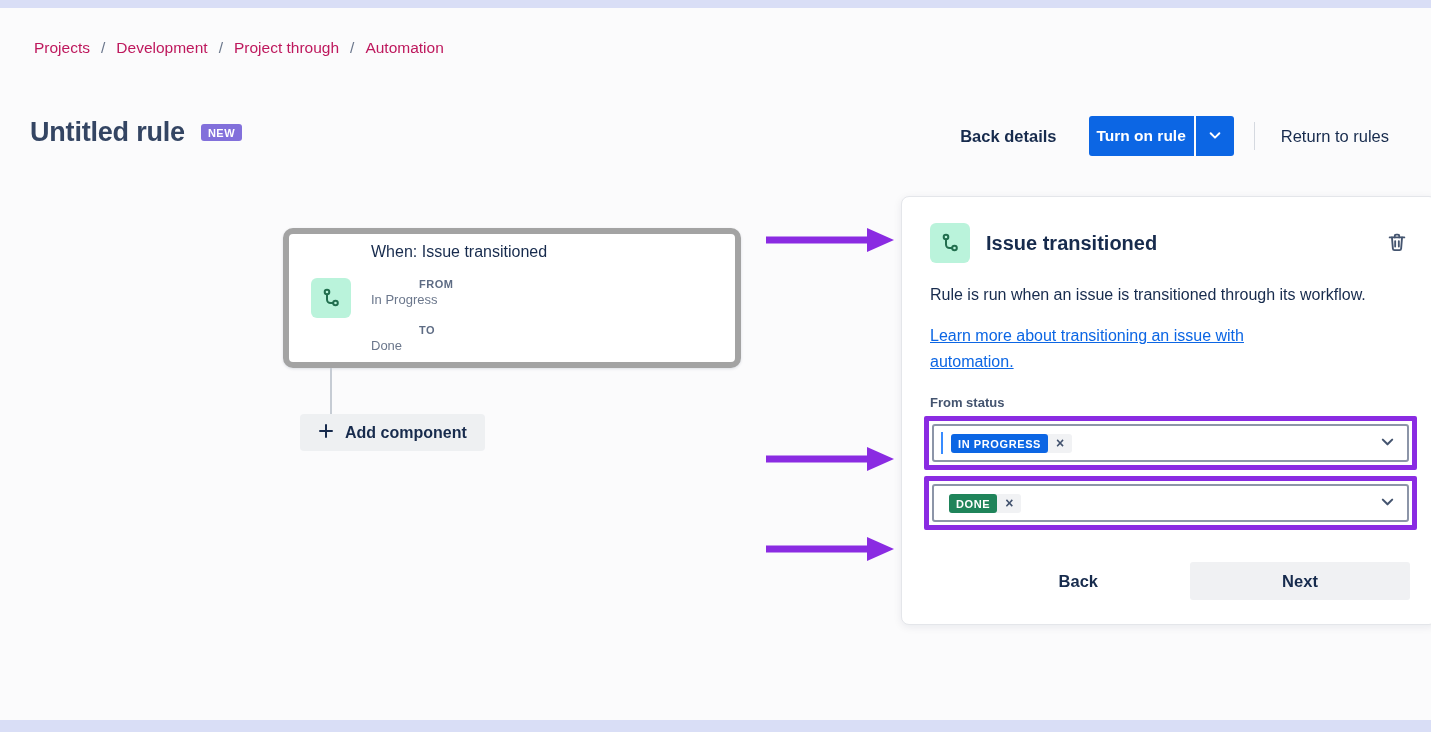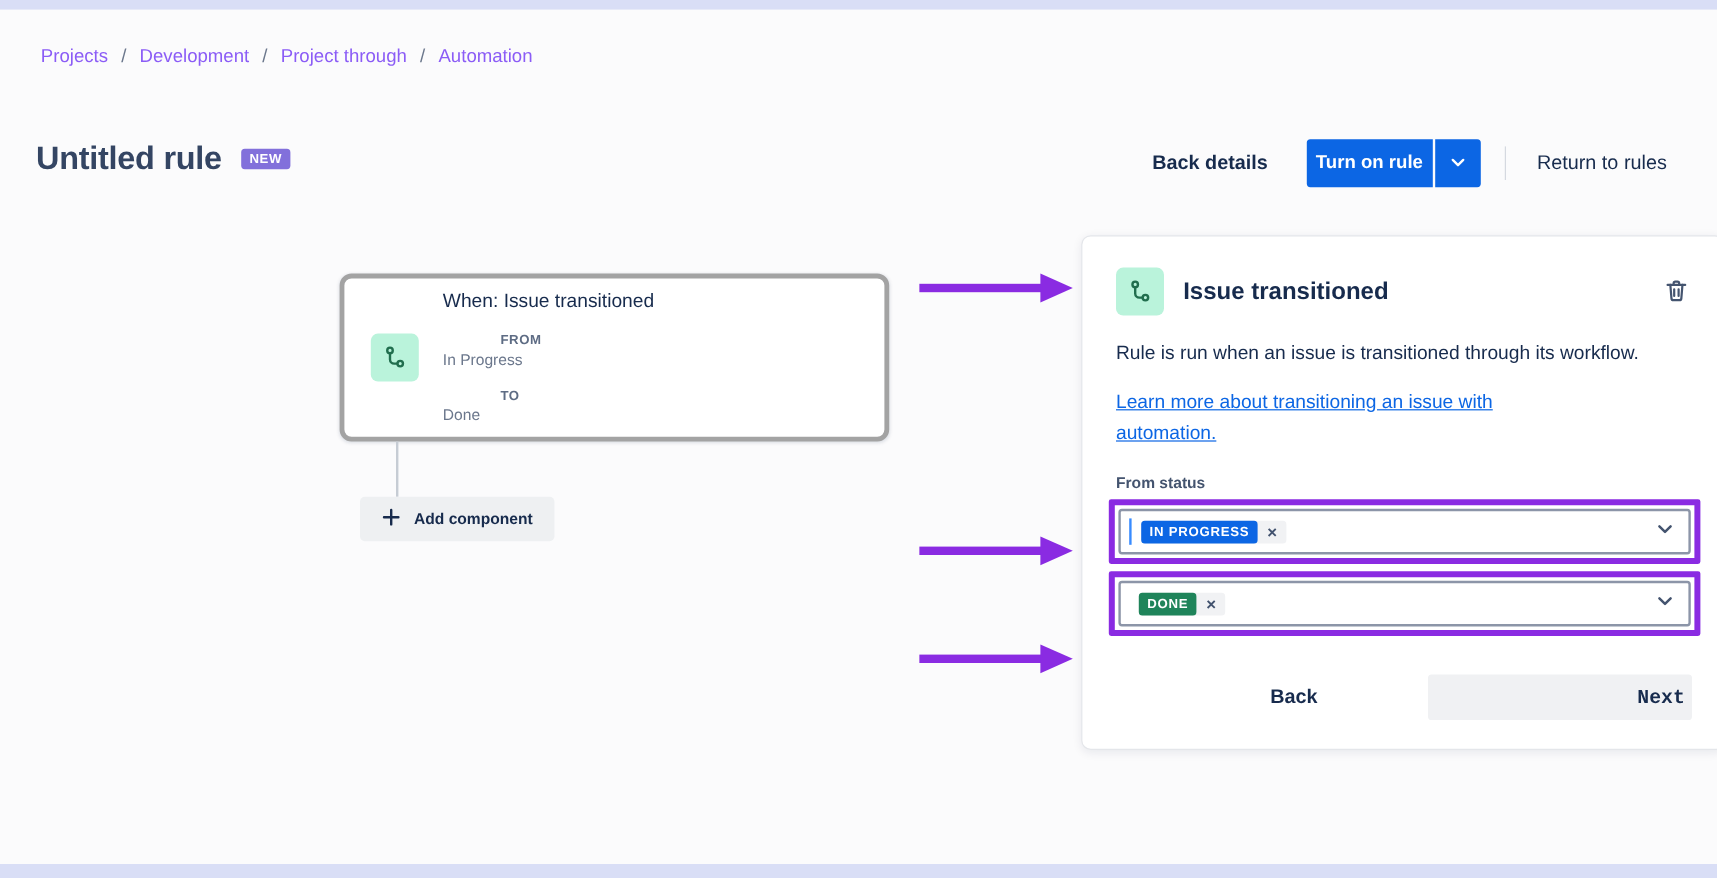--- a/index.html
+++ b/index.html
@@ -9,21 +9,21 @@
     background:#fbfbfc;
     font-family:"Liberation Sans", sans-serif;
     color:#172b4d;
   }
   .strip-top { position:absolute; top:0; left:0; right:0; height:8px; background:var(--strip,#d9def6); }
   .strip-bottom { position:absolute; bottom:0; left:0; right:0; height:12px; background:var(--strip,#d9def6); }
 
   
   .breadcrumb { position:absolute; left:34px; top:39px; display:flex; align-items:center; gap:11px;
     font-size:15.5px; color:#44546f; }
-  .breadcrumb a { color:#8b5cf6; text-decoration:none; cursor:pointer; }
+  .breadcrumb a { color:#be185d; text-decoration:none; cursor:pointer; }
   .breadcrumb .sep { color:#6b778c; }
 
   
   .title-row { position:absolute; left:30px; top:117px; display:flex; align-items:center; gap:16px; }
   .page-title { margin:0; font-size:27px; font-weight:700; color:#344563; letter-spacing:-0.2px; }
   .new-badge { background:var(--badge,#8270db); color:#fff; font-size:11px; font-weight:700;
     padding:3px 7px 2px; border-radius:3px; letter-spacing:0.5px; }
 
   
   .header-actions { position:absolute; right:36px; top:116px; height:40px; display:flex; align-items:center; }
@@ -31,33 +31,33 @@
   .split-btn { display:flex; gap:2px; }
   .btn-main { background:var(--blue,#0c66e4); color:#fff; font-size:15.5px; font-weight:600;
     height:40px; padding:0 8px; border:none; border-radius:3px 0 0 3px; cursor:pointer; font-family:inherit; }
   .btn-caret { background:var(--blue,#0c66e4); width:38px; height:40px; border:none; border-radius:0 3px 3px 0;
     display:flex; align-items:center; justify-content:center; cursor:pointer; }
   .hdr-divider { width:1px; height:28px; background:#d5d9e0; margin:0 20px; }
   .return-rules { font-size:16.5px; font-weight:400; color:#172b4d; cursor:pointer; background:none; border:none; font-family:inherit; }
 
   
   .trigger-card { position:absolute; left:283px; top:228px; width:458px; height:140px; background:#fff;
-    border:4px solid #a3a3a3; border-radius:10px; box-shadow:0 1px 3px rgba(9,30,66,0.13);
+    border:6px solid #a3a3a3; border-radius:10px; box-shadow:0 1px 3px rgba(9,30,66,0.13);
     display:flex; align-items:center; gap:20px; padding:0 22px; cursor:pointer; }
   .icon-tile { width:40px; height:40px; background:var(--mint,#baf3db); border-radius:6px; flex-shrink:0;
     display:flex; align-items:center; justify-content:center; }
   .t-title { font-size:16px; color:#172b4d; margin-bottom:7px; }
   .t-label { font-size:11px; font-weight:700; color:#5e6c84; letter-spacing:0.5px; margin-top:17px;padding-left:48px; }
   .t-value { font-size:13px; color:#6b778c; margin-top:2px; }
 
   .connector { position:absolute; left:330px; top:368px; width:2px; height:46px; background:#c6ccd4; }
 
   .add-btn { position:absolute; left:300px; top:414px; height:37px; background:#eef0f2; border:none;
     border-radius:4px; display:flex; align-items:center; gap:11px; padding:0 18px;
-    font-size:13px; font-weight:600; color:#172b4d; cursor:pointer; font-family:inherit; }
+    font-size:16px; font-weight:600; color:#172b4d; cursor:pointer; font-family:inherit; }
 
   
   .annot-arrow { position:absolute; left:766px; width:130px; height:30px; pointer-events:none; }
 
   
   .panel { position:absolute; left:901px; top:196px; width:536px; background:#fff;
     border:1px solid #e4e6ea; border-radius:8px; box-shadow:0 2px 8px rgba(9,30,66,0.08);
     padding:26px 26px 24px 28px; }
   .panel-header { display:flex; align-items:center; gap:16px; }
   .panel-title { flex:1; font-size:20px; font-weight:700; color:#172b4d; }
@@ -75,21 +75,21 @@
   .tag { display:inline-flex; align-items:center; background:#f1f2f4; border-radius:3px; }
   .loz { font-size:11px; font-weight:700; color:#fff; padding:4px 7px 3px; border-radius:3px; letter-spacing:0.6px; }
   .loz-blue { background:var(--blue,#0c66e4); }
   .loz-green { background:var(--green,#1f845a); }
   .tag-x { padding:0 8px; font-size:14px; font-weight:700; color:#42526e; cursor:pointer; line-height:1; }
 
   .panel-footer { display:flex; justify-content:flex-end; align-items:center; margin-top:32px; }
   .back-btn { font-size:16.5px; font-weight:600; color:#172b4d; background:none; border:none;
     cursor:pointer; margin-right:86px; font-family:inherit; }
   .next-btn { width:220px; height:38px; background:#f0f1f3; border:none; border-radius:3px;
-    font-size:16.5px; font-weight:600; color:#172b4d; cursor:pointer; font-family:Liberation Mono, monospace;text-align:right; }
+    font-size:16.5px; font-weight:600; color:#172b4d; cursor:pointer; font-family:Liberation Sans, sans-serif; }
 </style>
 </head>
 <body>
 
 <div class="strip-top"></div>
 <div class="strip-bottom"></div>
 
 <nav class="breadcrumb">
   <a>Projects</a>
   <span class="sep">/</span>

